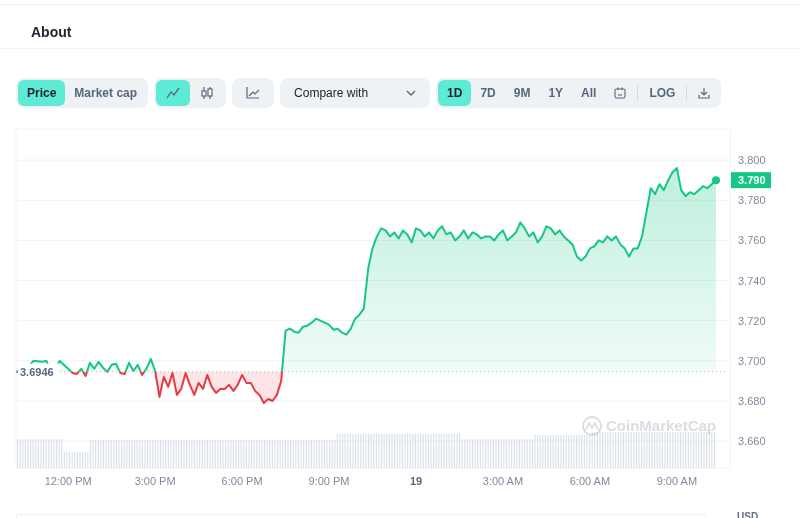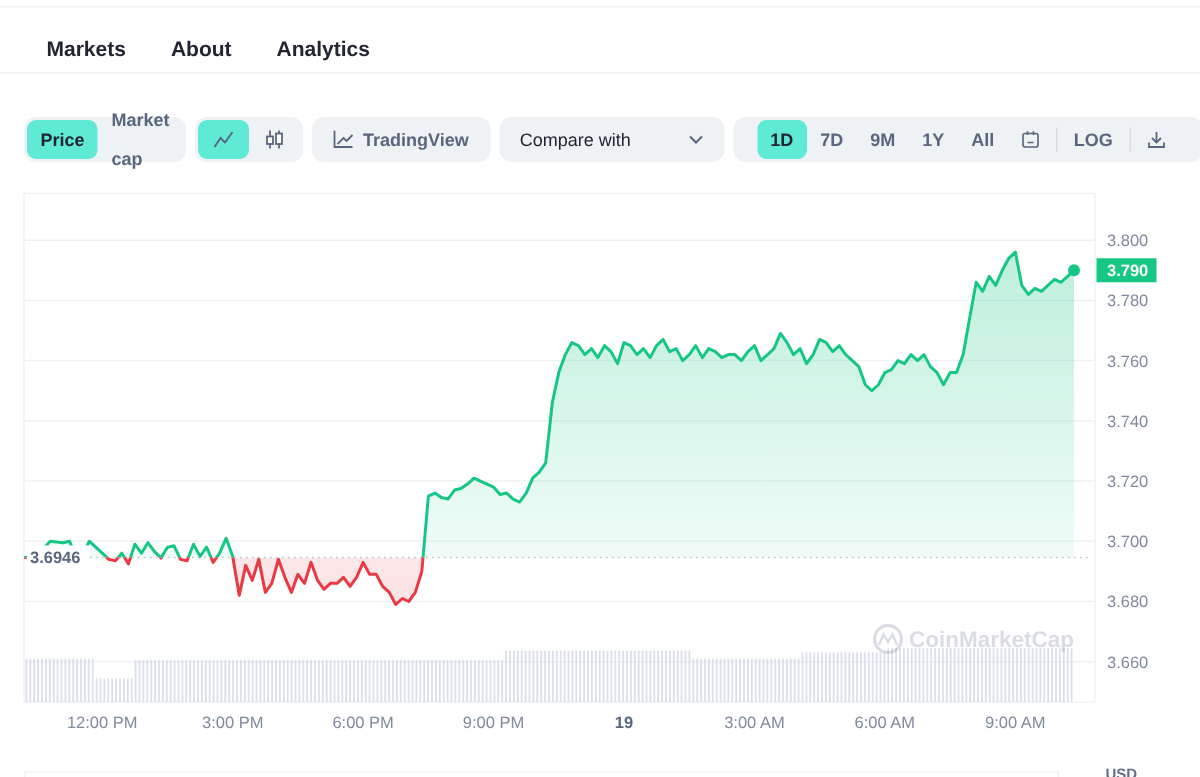--- a/index.html
+++ b/index.html
@@ -28,23 +28,21 @@
   .xlab.bold { font-weight: 700; fill: #58667e; }
   .usd { position: absolute; left: 737px; top: 511px; font-size: 10px; font-weight: 700; color: #616e85; }
   .bottom-box { position: absolute; left: 16px; top: 514px; width: 690px; height: 10px; border: 1px solid #eff2f5; }
 </style>
 </head>
 <body>
 
 <div class="topline"></div>
 
 <div class="tabs">
-  <div class="tab">Markets</div>
   <div class="tab">About</div>
-  <div class="tab">Analytics</div>
 </div>
 <div class="tabs-divider"></div>
 
 <div class="toolbar">
   <div class="seg">
     <div class="seg-btn active">Price</div>
     <div class="seg-btn">Market cap</div>
   </div>
   <div class="seg">
     <div class="seg-btn active" style="padding:0 10px;">
@@ -60,32 +58,31 @@
           <rect x="8" y="3" width="4" height="7" fill="#fff" stroke="#58667e" stroke-width="1.2"></rect>
         </svg>
     </div>
   </div>
   <div class="seg">
     <div class="seg-btn tv-btn">
       <svg class="icon-svg" width="14" height="12" viewBox="0 0 14 12">
           <polyline points="1,0 1,11 13,11" fill="none" stroke="#58667e" stroke-width="1.2"></polyline>
           <polyline points="3,9 7,5 9,7 13,3" fill="none" stroke="#58667e" stroke-width="1.2"></polyline>
         </svg>
-      <span>TradingView</span>
     </div>
   </div>
   <div class="seg">
     <div class="seg-btn compare">
       <span>Compare with</span>
       <svg class="icon-svg" width="10" height="6" viewBox="0 0 10 6">
           <polyline points="1,1 5,5 9,1" fill="none" stroke="#58667e" stroke-width="1.4"></polyline>
         </svg>
     </div>
   </div>
-  <div class="seg" style="padding:2px 16px;">
+  <div class="seg" style="padding:2px 2px;">
     <div class="seg-btn active">1D</div>
     <div class="seg-btn">7D</div>
     <div class="seg-btn">9M</div>
     <div class="seg-btn">1Y</div>
     <div class="seg-btn">All</div>
     <div class="seg-btn">
       <svg class="icon-svg" width="12" height="12" viewBox="0 0 12 12">
           <rect x="1" y="2" width="10" height="9" rx="1.5" fill="none" stroke="#58667e" stroke-width="1.1"></rect>
           <line x1="4" y1="0.5" x2="4" y2="3" stroke="#58667e" stroke-width="1.1"></line>
           <line x1="8" y1="0.5" x2="8" y2="3" stroke="#58667e" stroke-width="1.1"></line>

